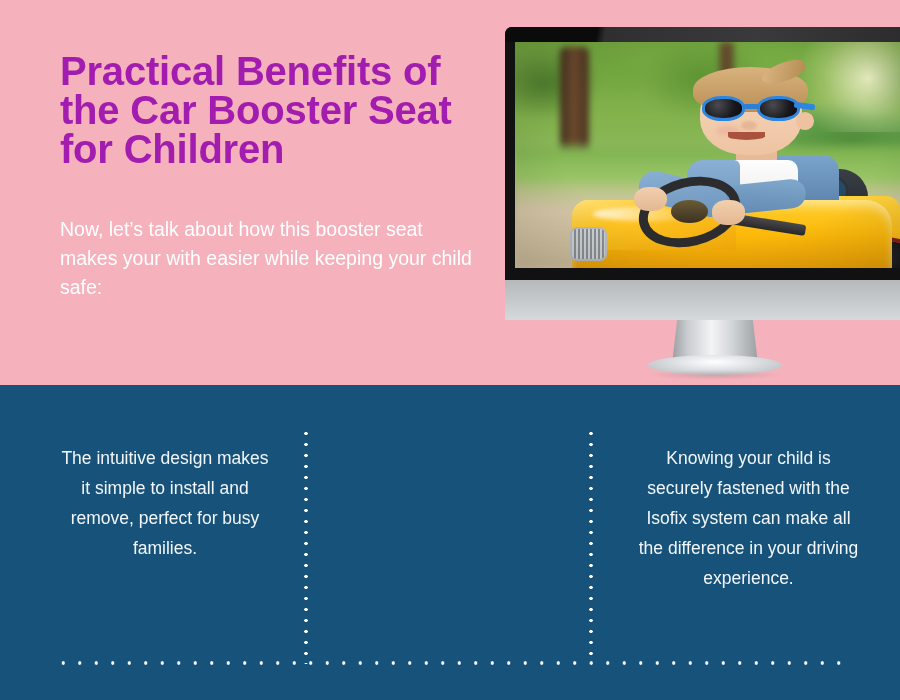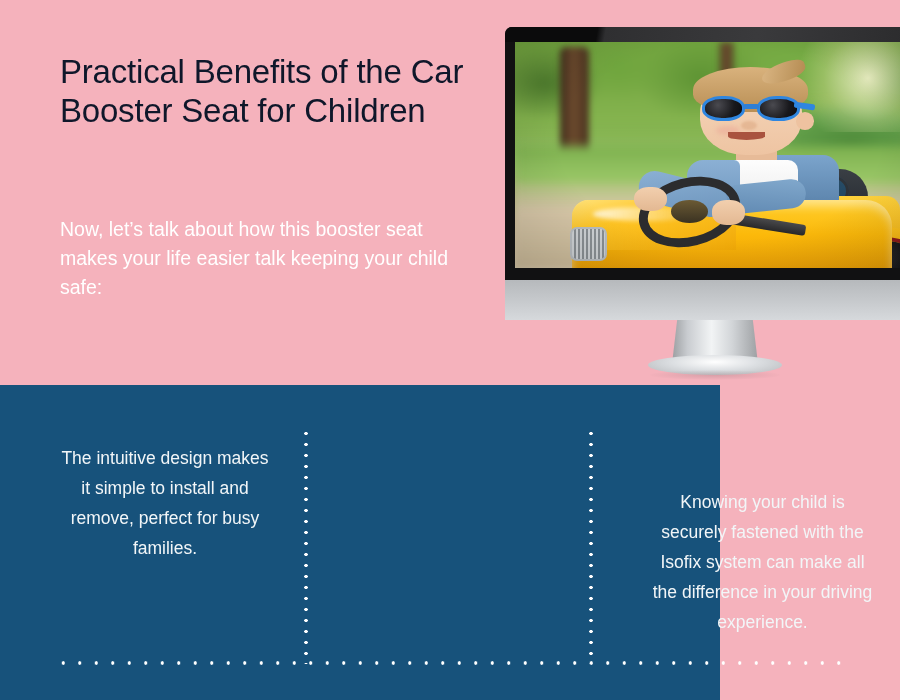--- a/index.html
+++ b/index.html
@@ -13,25 +13,25 @@
 
   
   #top-panel {
     position:absolute; left:0; top:0; width:900px; height:385px;
     background:#f5b2bc;
     overflow:hidden;
   }
 
   #headline {
     position:absolute; left:60px; top:52px; width:420px;
-    font-size:33px;
-    font-weight:normal;
+    font-size:40px;
+    font-weight:bold;
     line-height:39px;
     letter-spacing:-0.2px;
-    color:#0f172a;
+    color:#a21caf;
   }
 
   #subtitle {
     position:absolute; left:60px; top:215px; width:415px;
     font-size:19.5px;
     font-weight:400;
     line-height:29px;
     color:#ffffff;
   }
 
@@ -292,38 +292,38 @@
     border-radius:50%;
   }
   #stand-shadow {
     position:absolute; left:650px; top:370px; width:130px; height:10px;
     background:radial-gradient(ellipse at 50% 50%, rgba(140,110,115,0.28) 0%, rgba(245,178,188,0) 75%);
     border-radius:50%;
   }
 
   
   #bottom-panel {
-    position:absolute; left:0; top:385px; width:720px; height:315px;
+    position:absolute; left:0; top:385px; width:900px; height:315px;
     background:#17527b;
     padding-left:8px;
   }
 
   #columns {
     position:absolute; left:0; top:0; width:900px; height:315px;
   }
   .column {
     position:absolute; top:58px;
     font-size:17.5px;
     line-height:30px;
     color:#f2f6f8;
     text-align:center;
   }
   #col-1 { left:60px;  width:210px; }
   #col-2 { left:345px; width:205px; }
-  #col-3 { left:650px; width:225px;margin-top:44px; }
+  #col-3 { left:636px; width:225px; }
 
   
   .v-divider {
     position:absolute; top:43px; width:4px; height:236px;
     background-image:radial-gradient(circle, #ffffff 1.6px, rgba(255,255,255,0) 1.9px);
     background-size:4px 11px;
     background-repeat:repeat-y;
   }
   #divider-1 { left:304px; }
   #divider-2 { left:589px; }
@@ -335,21 +335,21 @@
     background-repeat:repeat-x;
   }
 </style>
 </head>
 <body>
 
 <div id="top-panel">
 
   <h1 id="headline">Practical Benefits of the Car Booster Seat for Children</h1>
 
-  <p id="subtitle">Now, let’s talk about how this booster seat makes your life easier talk keeping your child safe:</p>
+  <p id="subtitle">Now, let’s talk about how this booster seat makes your with easier while keeping your child safe:</p>
 
   <div id="monitor">
     <div id="monitor-bezel"></div>
     <div id="monitor-bezel-gloss"></div>
 
     <div id="monitor-screen">
       <div id="photo">
         <div class="ph" id="bg-sky"></div>
         <div class="ph" id="bg-canopy"></div>
         <div class="ph" id="bg-trunk"></div>

